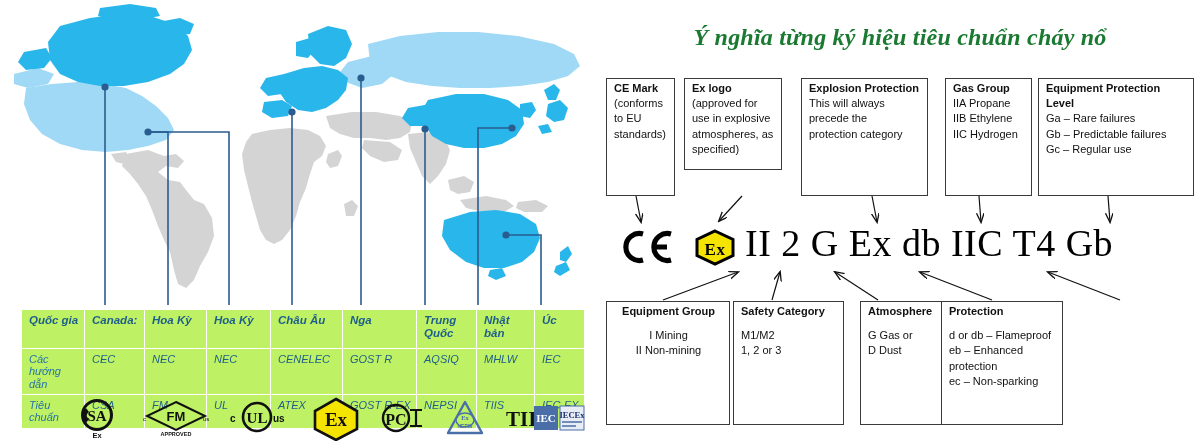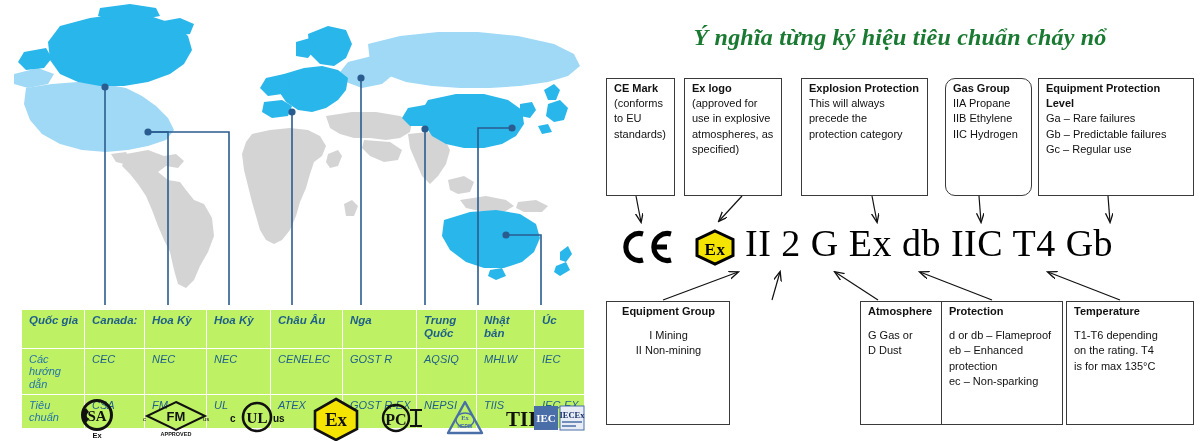--- a/index.html
+++ b/index.html
@@ -281,36 +281,36 @@
       </g>
     </svg>
 
     <div class="dbox" style="left:6px;top:78px;width:69px;height:118px;">
       <b>CE Mark</b>
       <span class="ln">(conforms</span>
       <span class="ln">to EU</span>
       <span class="ln">standards)</span>
     </div>
 
-    <div class="dbox" style="left:84px;top:78px;width:98px;height:118px;">
+    <div class="dbox" style="left:84px;top:78px;width:98px;height:92px;">
       <b>Ex logo</b>
       <span class="ln">(approved for</span>
       <span class="ln">use in explosive</span>
       <span class="ln">atmospheres, as</span>
       <span class="ln">specified)</span>
     </div>
 
     <div class="dbox" style="left:201px;top:78px;width:127px;height:118px;">
       <b>Explosion Protection</b>
       <span class="ln">This will always</span>
       <span class="ln">precede the</span>
       <span class="ln">protection category</span>
     </div>
 
-    <div class="dbox" style="left:345px;top:78px;width:87px;height:118px;border-radius:10px;">
+    <div class="dbox" style="left:345px;top:78px;width:87px;height:118px;">
       <b>Gas Group</b>
       <span class="ln">IIA Propane</span>
       <span class="ln">IIB Ethylene</span>
       <span class="ln">IIC Hydrogen</span>
     </div>
 
     <div class="dbox" style="left:438px;top:78px;width:156px;height:118px;">
       <b>Equipment Protection</b>
       <b>Level</b>
       <span class="ln">Ga – Rare failures</span>
@@ -331,39 +331,38 @@
       </div>
     </div>
 
     <div class="dbox" style="left:6px;top:301px;width:124px;height:124px;text-align:center;">
       <b>Equipment Group</b>
       <span class="ln" style="height:9px"></span>
       <span class="ln">I    Mining</span>
       <span class="ln">II   Non-mining</span>
     </div>
 
+    <div class="dbox" style="left:133px;top:301px;width:111px;height:124px;">
+      <b>Safety Category</b>
+      <span class="ln" style="height:9px"></span>
+      <span class="ln">M1/M2</span>
+      <span class="ln">1, 2 or 3</span>
+    </div>
 
     <div class="dbox" style="left:248px;top:301px;width:105px;height:124px;margin-left:12px;">
       <b>Atmosphere</b>
       <span class="ln" style="height:9px"></span>
       <span class="ln">G   Gas or</span>
       <span class="ln">D   Dust</span>
     </div>
 
     <div class="dbox" style="left:341px;top:301px;width:122px;height:124px;">
       <b>Protection</b>
       <span class="ln" style="height:9px"></span>
       <span class="ln">d or db – Flameproof</span>
       <span class="ln">eb – Enhanced</span>
       <span class="ln">protection</span>
       <span class="ln">ec – Non-sparking</span>
     </div>
 
-    <div class="dbox" style="left:466px;top:301px;width:128px;height:124px;">
-      <b>Temperature</b>
-      <span class="ln" style="height:9px"></span>
-      <span class="ln">T1-T6 depending</span>
-      <span class="ln">on the rating. T4</span>
-      <span class="ln">is for max 135°C</span>
-    </div>
 
   </div>
 </div>
 
 </body></html>

